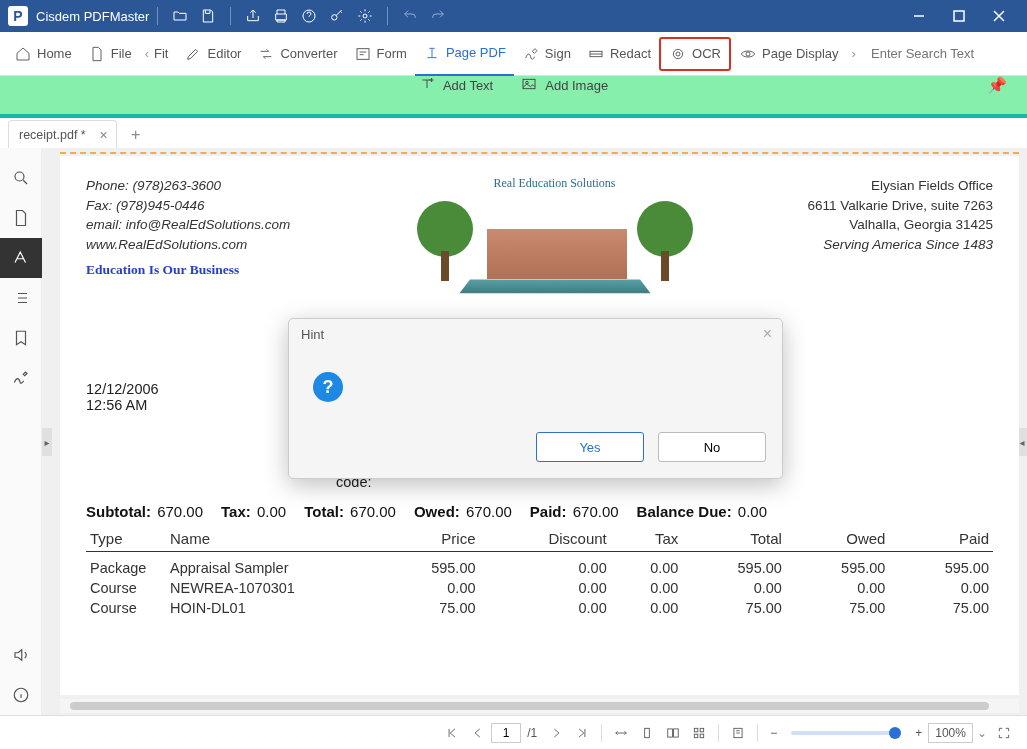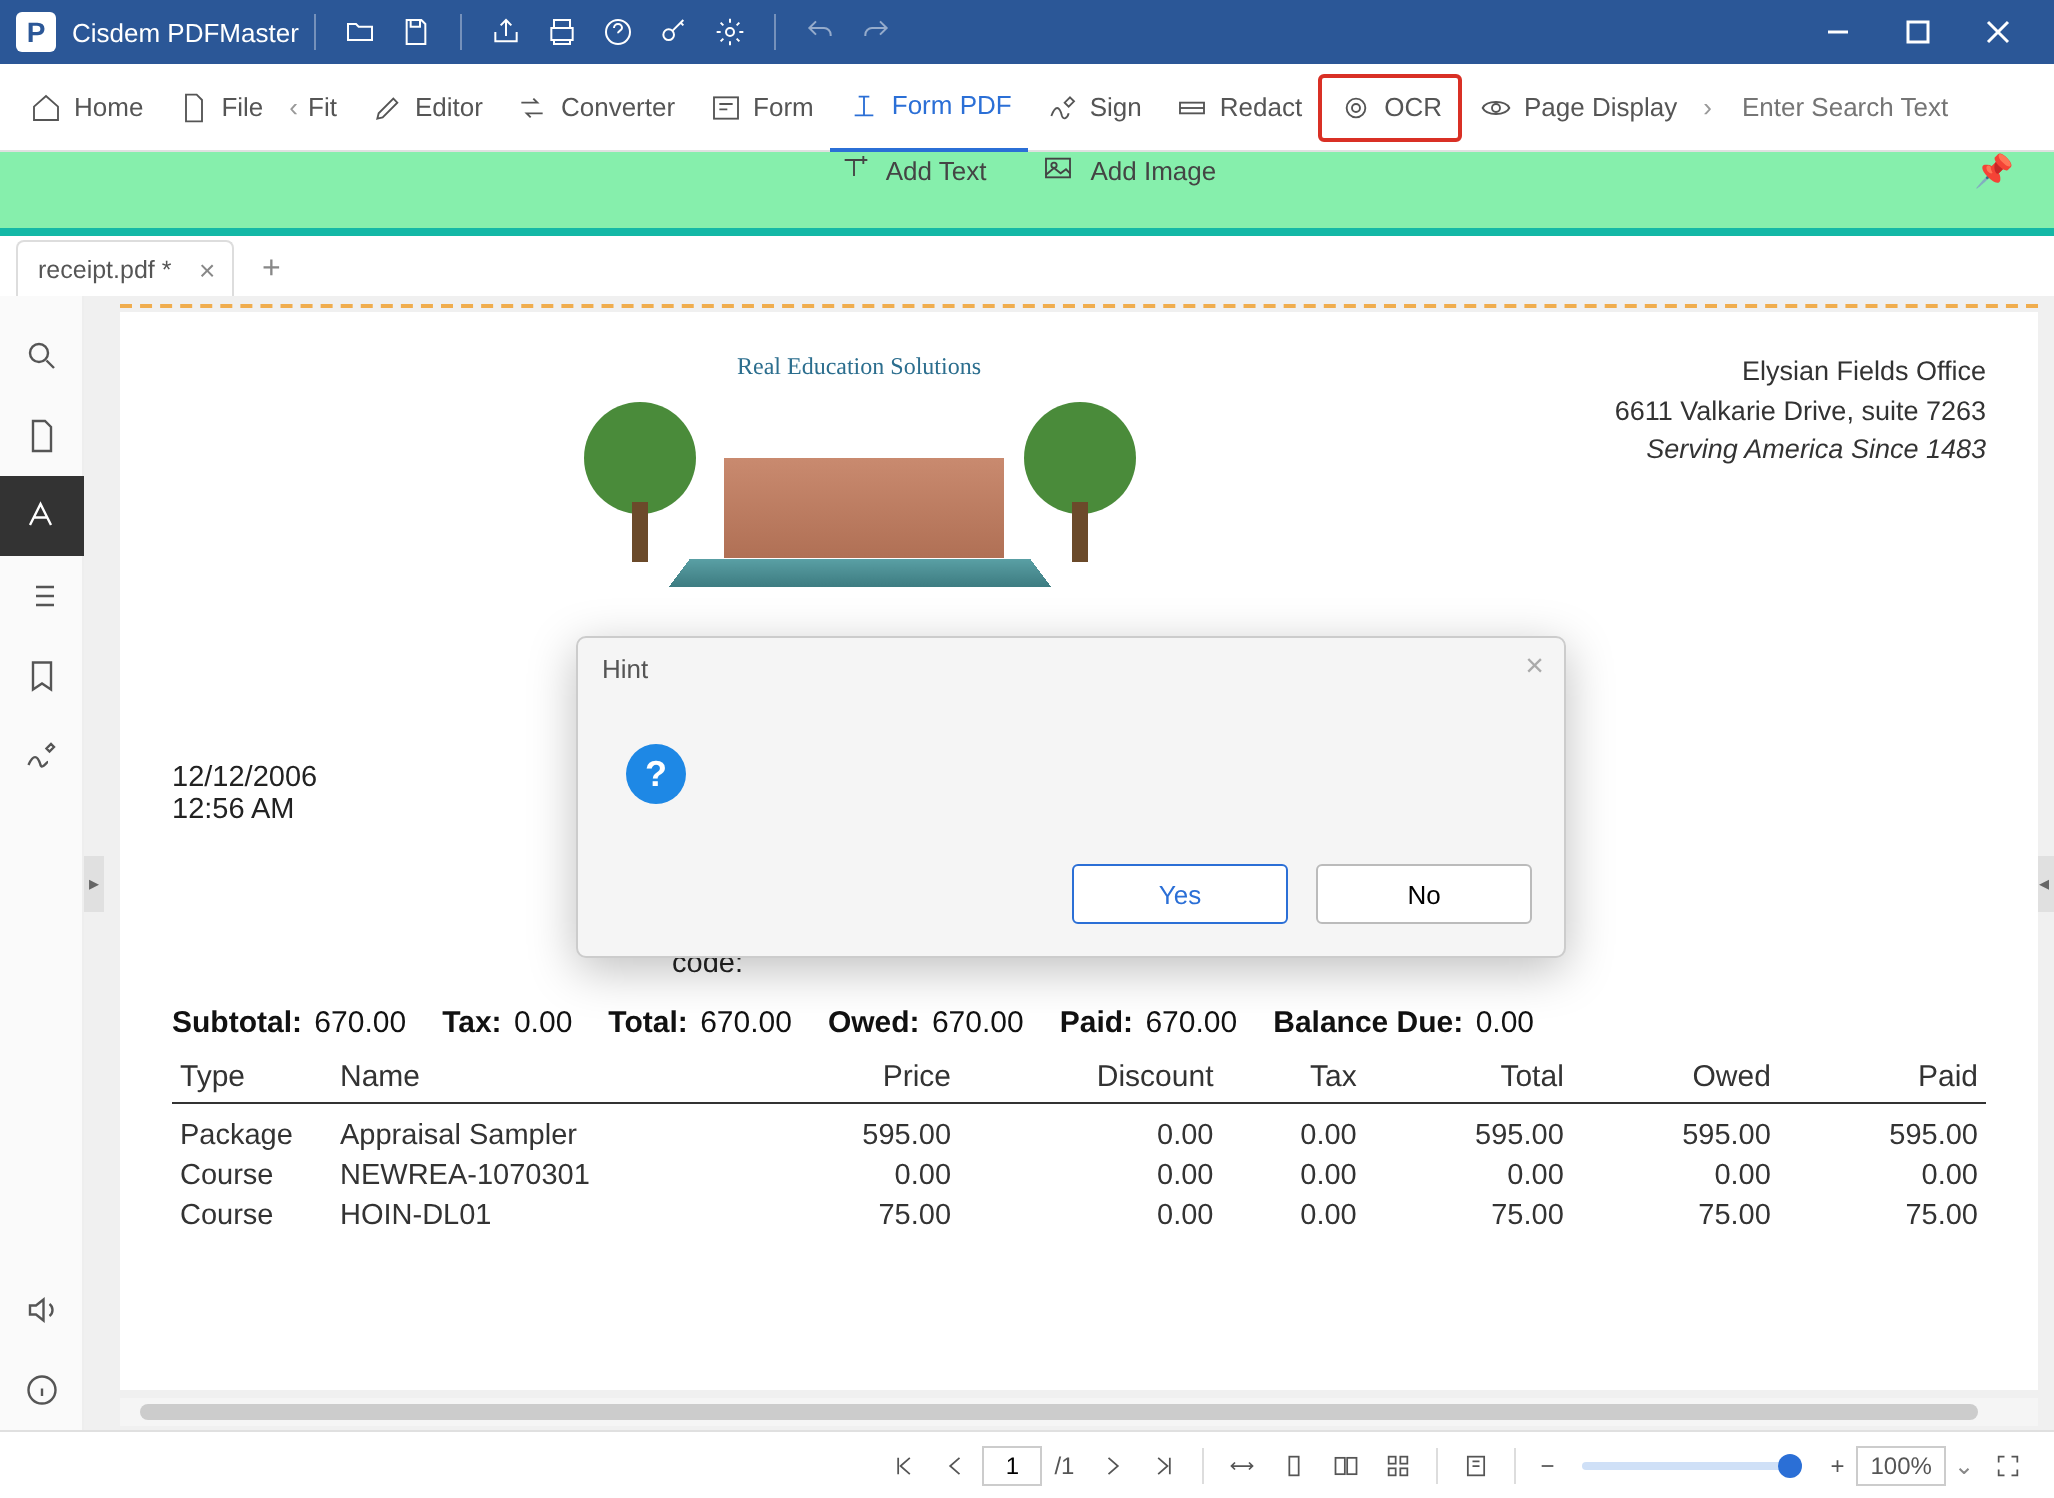--- a/index.html
+++ b/index.html
@@ -235,21 +235,21 @@
         </svg>
       </span>
       <span>Form</span>
     </div>
   <div class="mt-item active">
       <span class="ico">
         <svg viewBox="0 0 24 24">
           <path d="M5 19h14M8 5h8M12 5v14"></path>
         </svg>
       </span>
-      <span>Form PDF</span>
+      <span>Page PDF</span>
     </div>
   <div class="mt-item">
       <span class="ico">
         <svg viewBox="0 0 24 24">
           <path d="M4 18c3-8 6-8 8 0 1 3 4 2 5-2M18 4l3 3-4 4-3-3z"></path>
         </svg>
       </span>
       <span>Sign</span>
     </div>
   <div class="mt-item">
@@ -361,38 +361,46 @@
           <path d="M12 8h0M12 11v5"></path>
         </svg>
       </div>
   </div>
   <div class="canvas-wrap">
     <div class="canvas-dash"></div>
     <div class="expand-left">▸</div>
     <div class="expand-right">◂</div>
     <div class="page">
       <div class="hdr">
+        <div class="left">
+          <div>Phone: (978)263-3600</div>
+          <div>Fax: (978)945-0446</div>
+          <div>email: info@RealEdSolutions.com</div>
+          <div>www.RealEdSolutions.com</div>
+          <div class="motto">Education Is Our Business</div>
+        </div>
         <div class="mid">
           <div class="biz-title">Real Education Solutions</div>
           <div class="art">
             <div class="tree" style="left:-10px;top:6px;">
                 <div class="crown"></div>
                 <div class="trunk"></div>
               </div>
             <div class="bldg"></div>
             <div class="tree" style="right:-10px;top:6px;">
                 <div class="crown"></div>
                 <div class="trunk"></div>
               </div>
             <div class="road"></div>
           </div>
         </div>
         <div class="right">
           <div>Elysian Fields Office</div>
           <div>6611 Valkarie Drive, suite 7263</div>
+          <div>Valhalla, Georgia 31425</div>
           <div class="serving">Serving America Since 1483</div>
         </div>
       </div>
       <div class="date-block">
         <div>12/12/2006</div>
         <div>12:56 AM</div>
       </div>
       <div class="card-block">
         <div class="row">
             <span class="lbl2">Card number:</span>

